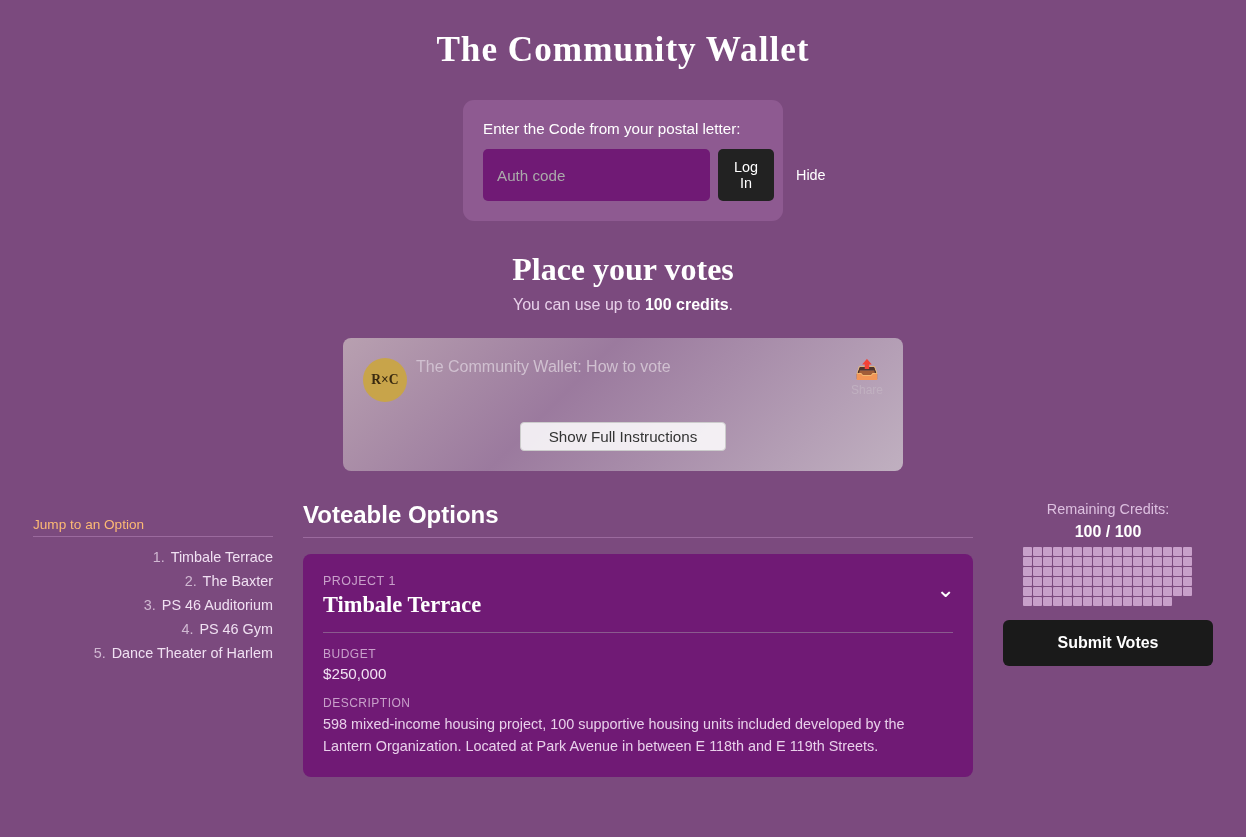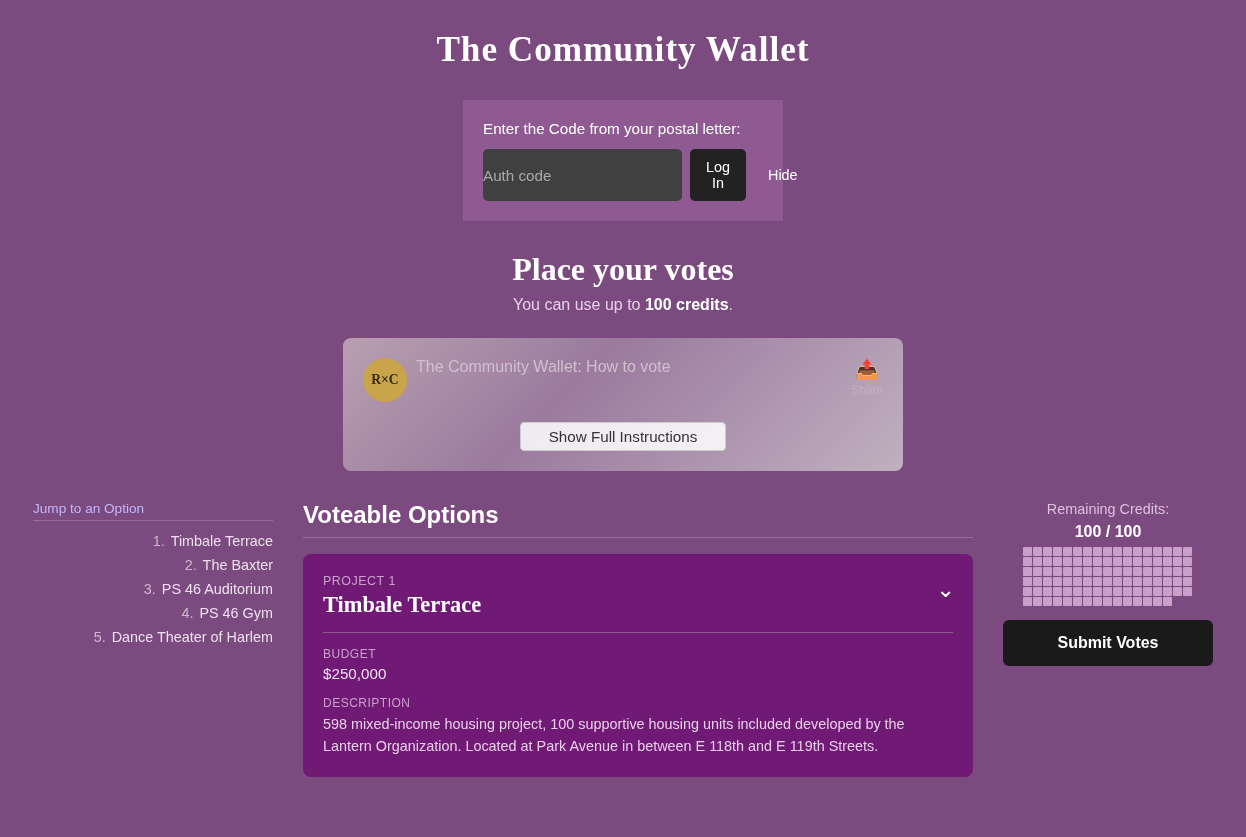--- a/index.html
+++ b/index.html
@@ -23,41 +23,41 @@
     .header-subtitle {
       font-size: 1.3rem;
       font-style: italic;
       font-weight: bold;
       letter-spacing: 0.5px;
     }
 
     
     .auth-box {
       background-color: #8e5a91;
-      border-radius: 0;
+      border-radius: 11px;
       max-width: 320px;
       margin: 10px auto 30px;
       padding: 20px;
     }
     .auth-label {
       font-size: 0.95rem;
       margin-bottom: 12px;
       font-family: Arial, sans-serif;
     }
     .auth-row {
       display: flex;
       gap: 8px;
     }
     .auth-input {
       flex: 1;
-      padding: 10px 0;
+      padding: 10px 14px;
       border-radius: 5px;
       border: none;
       font-size: 0.95rem;
-      background: #404040;
+      background: #701a75;
       color: #999;
       font-family: Arial, sans-serif;
     }
     .auth-input::placeholder { color: #aaa; }
     .btn-login {
       background: #222;
       color: #fff;
       border: none;
       border-radius: 5px;
       padding: 10px 16px;
@@ -173,24 +173,25 @@
 
     
     .sidebar {
       width: 250px;
       flex-shrink: 0;
       padding: 0 10px 0 0;
     }
     .sidebar-title {
       font-family: Arial, sans-serif;
       font-size: 0.85rem;
-      color: #c4b5fd;
+      color: #fdba74;
       margin-bottom: 12px;
       padding-bottom: 4px;
       border-bottom: 1px solid #9b6a9e;
+      margin-top: 16px;
     }
     .sidebar-list {
       list-style: none;
       text-align: right;
     }
     .sidebar-list li {
       font-family: Arial, sans-serif;
       font-size: 0.9rem;
       color: #e8d0ea;
       margin-bottom: 8px;

